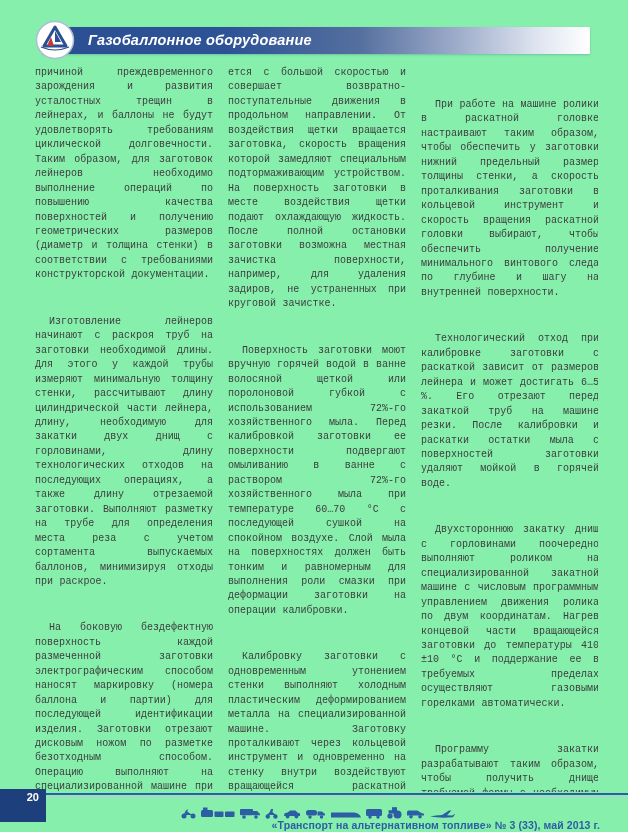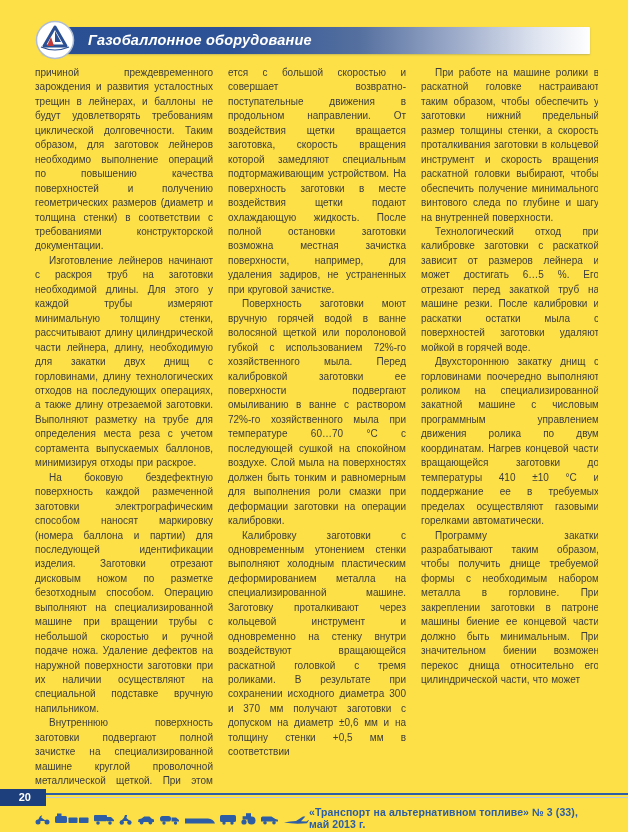--- a/index.html
+++ b/index.html
@@ -1,42 +1,42 @@
 <!DOCTYPE html>
 <html lang="ru"><head>
 <meta charset="utf-8">
 <style>
   html,body{margin:0;padding:0;background:#ffffff;}
-  .page{position:relative;width:628px;height:832px;background:#fde047;overflow:hidden;
+  .page{position:relative;width:628px;height:832px;background:#86efac;overflow:hidden;
         font-family:"Liberation Sans",sans-serif;}
 
   
   .banner{position:absolute;left:42px;top:27px;width:548px;height:27px;
           background:linear-gradient(90deg,#2a4f92 0%,#2d5296 34%,#55709f 58%,#9fadcb 76%,#dde3ef 90%,#ffffff 100%);
           border-radius:1px;box-shadow:0 1px 2px rgba(40,70,130,.25);}
   .banner-title{display:block;padding-left:46px;line-height:27px;color:#ffffff;
                 font-style:italic;font-weight:bold;font-size:14.5px;letter-spacing:.2px;}
   .logo{position:absolute;left:35px;top:20px;width:40px;height:40px;}
 
   
   .columns{position:absolute;left:35px;top:66px;width:563px;height:726px;
            display:flex;gap:15px;overflow:hidden;}
   .col{flex:0 0 178px;width:178px;}
   .para{margin:0;font-size:10px;line-height:14.45px;color:#3d3d3d;text-align:justify;
-        word-spacing:.4px;}
-  .para.ind{text-indent:14px;}
+        word-spacing:.4px;font-family:Liberation Mono, monospace;}
+  .para.ind{text-indent:14px;margin-top:32px;}
 
   
-  .pn-box{position:absolute;left:0;top:789px;width:46px;height:17px;background:#1d3f7b;
+  .pn-box{position:absolute;left:0;top:789px;width:46px;height:33px;background:#1d3f7b;
           color:#ffffff;font-size:11px;font-weight:bold;line-height:17px;text-align:right;
-          padding-right:15px;box-sizing:border-box;}
+          padding-right:7px;box-sizing:border-box;}
   .rule-main{position:absolute;left:46px;top:793px;right:0;height:2px;background:#2d5da5;}
   .rule-light{position:absolute;left:46px;top:797px;right:0;height:1px;background:#b9c9e2;}
   .footer-row{position:absolute;left:35px;top:806px;right:28px;display:flex;
-              align-items:center;}
+              align-items:center;flex-direction:column;}
   .vehicles{display:flex;align-items:flex-end;gap:5px;}
   .vehicles svg{display:block;fill:#2d5da5;}
   .journal{margin-left:auto;font-size:10.5px;color:#2d5da5;font-weight:600;letter-spacing:.1px;}
 </style>
 </head>
 <body>
 
 <div class="page">
 
   <div class="banner">

